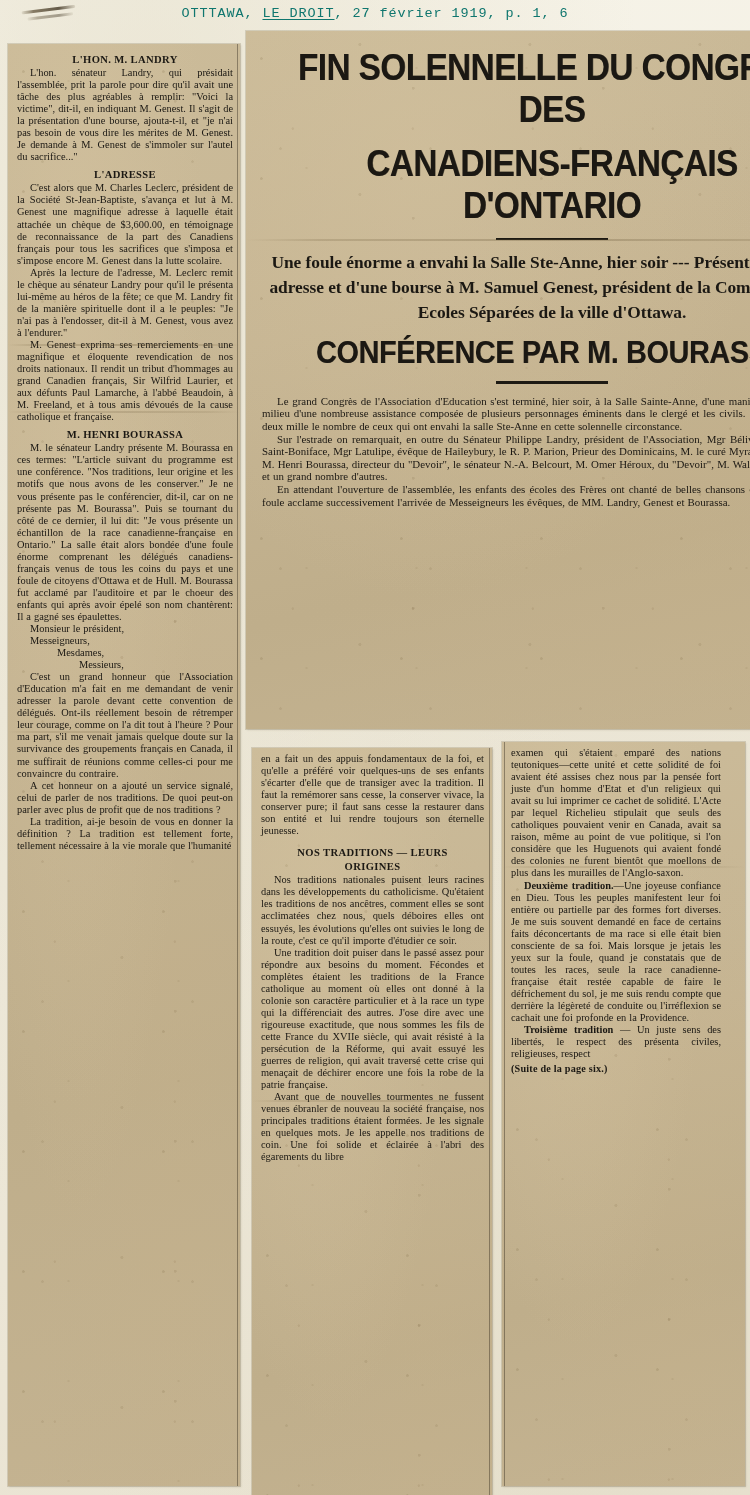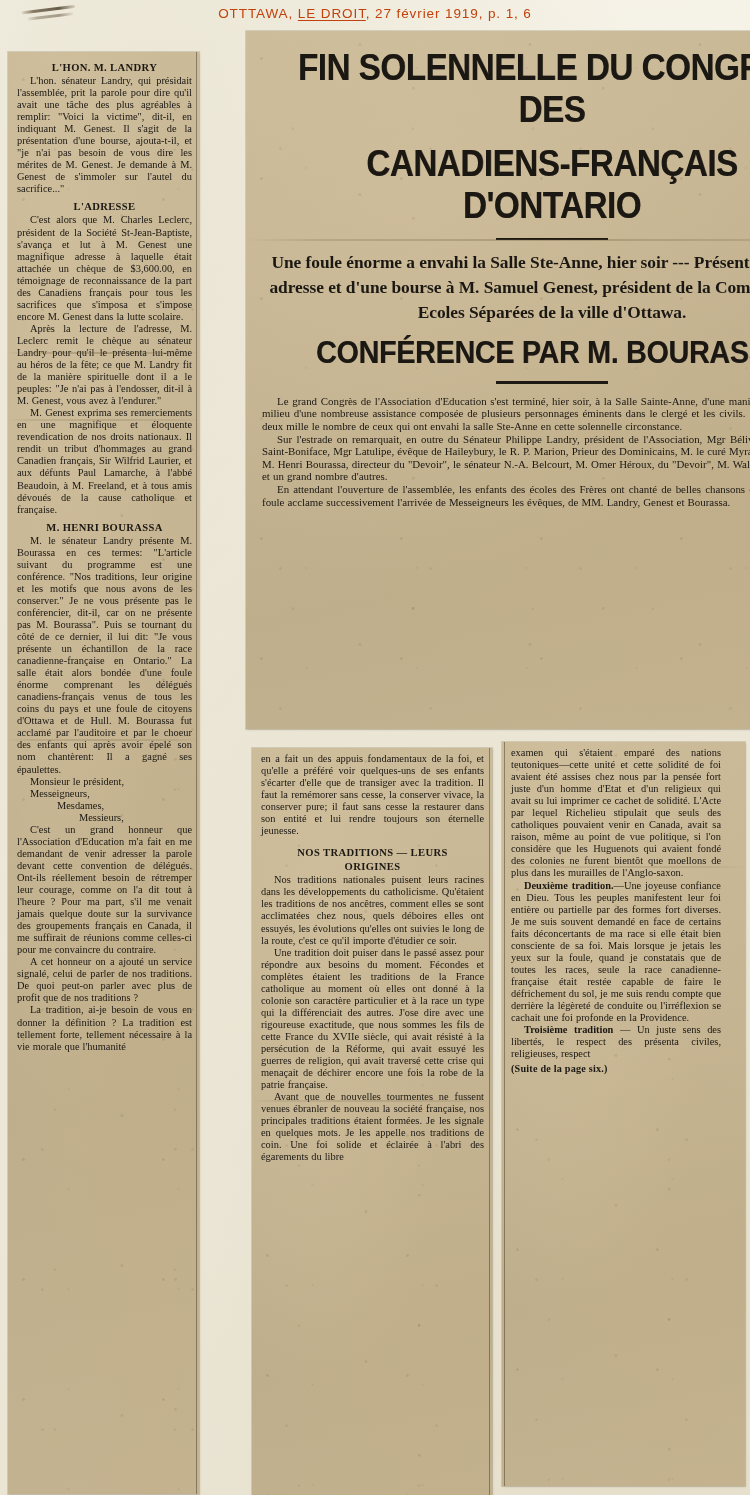--- a/index.html
+++ b/index.html
@@ -28,23 +28,23 @@
     content:"";position:absolute;left:0;width:54px;height:3px;border-radius:2px;
     background:linear-gradient(90deg,rgba(120,104,74,.12),rgba(94,80,54,.72) 22%,rgba(66,55,36,.8) 70%,rgba(120,104,74,.15));
   }
   #staple:before{top:0;}
   #staple:after{top:7px;width:46px;left:5px;opacity:.55;}
 
   
   #provenance{
     position:absolute;left:0;right:0;top:6px;
     text-align:center;
-    font-family:Liberation Sans, sans-serif;
+    font-family:Liberation Mono, monospace;
     font-size:13.5px;letter-spacing:.9px;
-    color:#c2410c;
+    color:#0f766e;
     white-space:nowrap;
   }
   #provenance .u{ text-decoration:underline; text-underline-offset:2px;}
 
   
   .clip{
     position:absolute;
     background:
       radial-gradient(ellipse at 30% 18%, rgba(214,196,160,.40), rgba(0,0,0,0) 55%),
       radial-gradient(ellipse at 75% 80%, rgba(196,176,138,.34), rgba(0,0,0,0) 62%),
@@ -142,21 +142,21 @@
     margin:10px 4px 0;
     text-shadow:.4px 0 0 rgba(20,16,10,.5);
   }
   #banner-clip .body{
     margin:11px 14px 0 12px;
     font-size:10.9px;line-height:12.6px;
   }
   #banner-clip .body p{text-indent:15px;}
 
   
-  #left-clip{left:8px;top:52px;width:191px;height:1442px;}
+  #left-clip{left:8px;top:44px;width:232px;height:1442px;}
   #left-clip .inner{padding:4px 7px 0 9px;}
 
   
   #mid-clip{left:252px;top:748px;width:240px;height:832px;}
   #mid-clip .inner{padding:5px 8px 0 9px;}
 
   
   #right-clip{left:502px;top:742px;width:243px;height:744px;}
   #right-clip .inner{padding:5px 24px 0 9px;}
 

